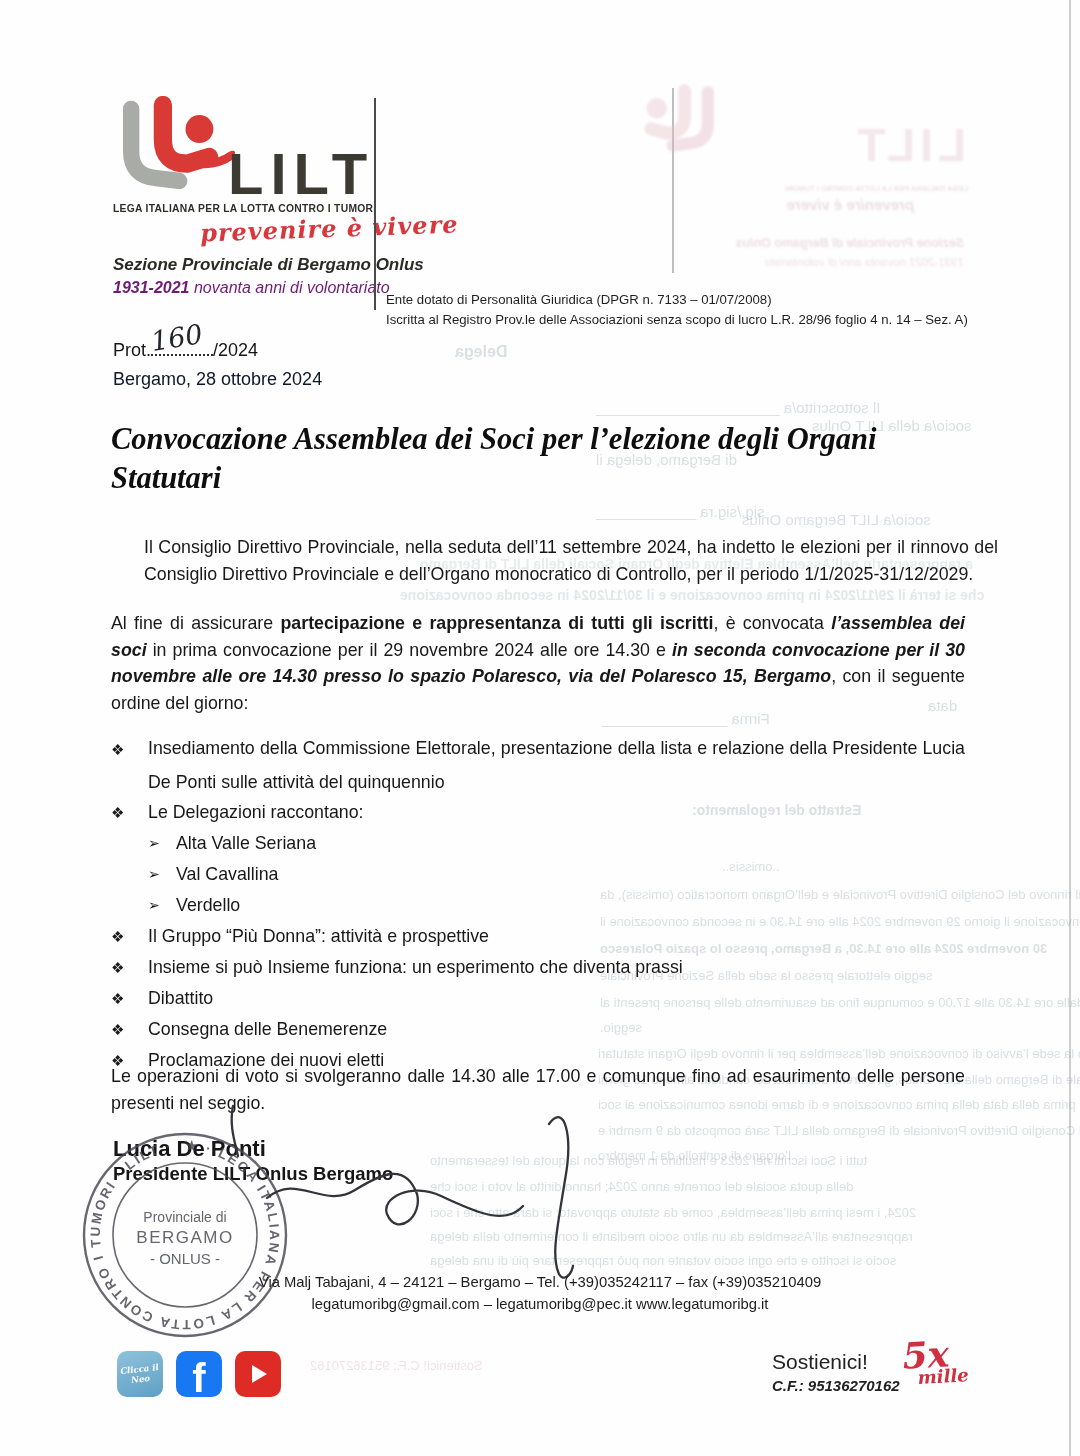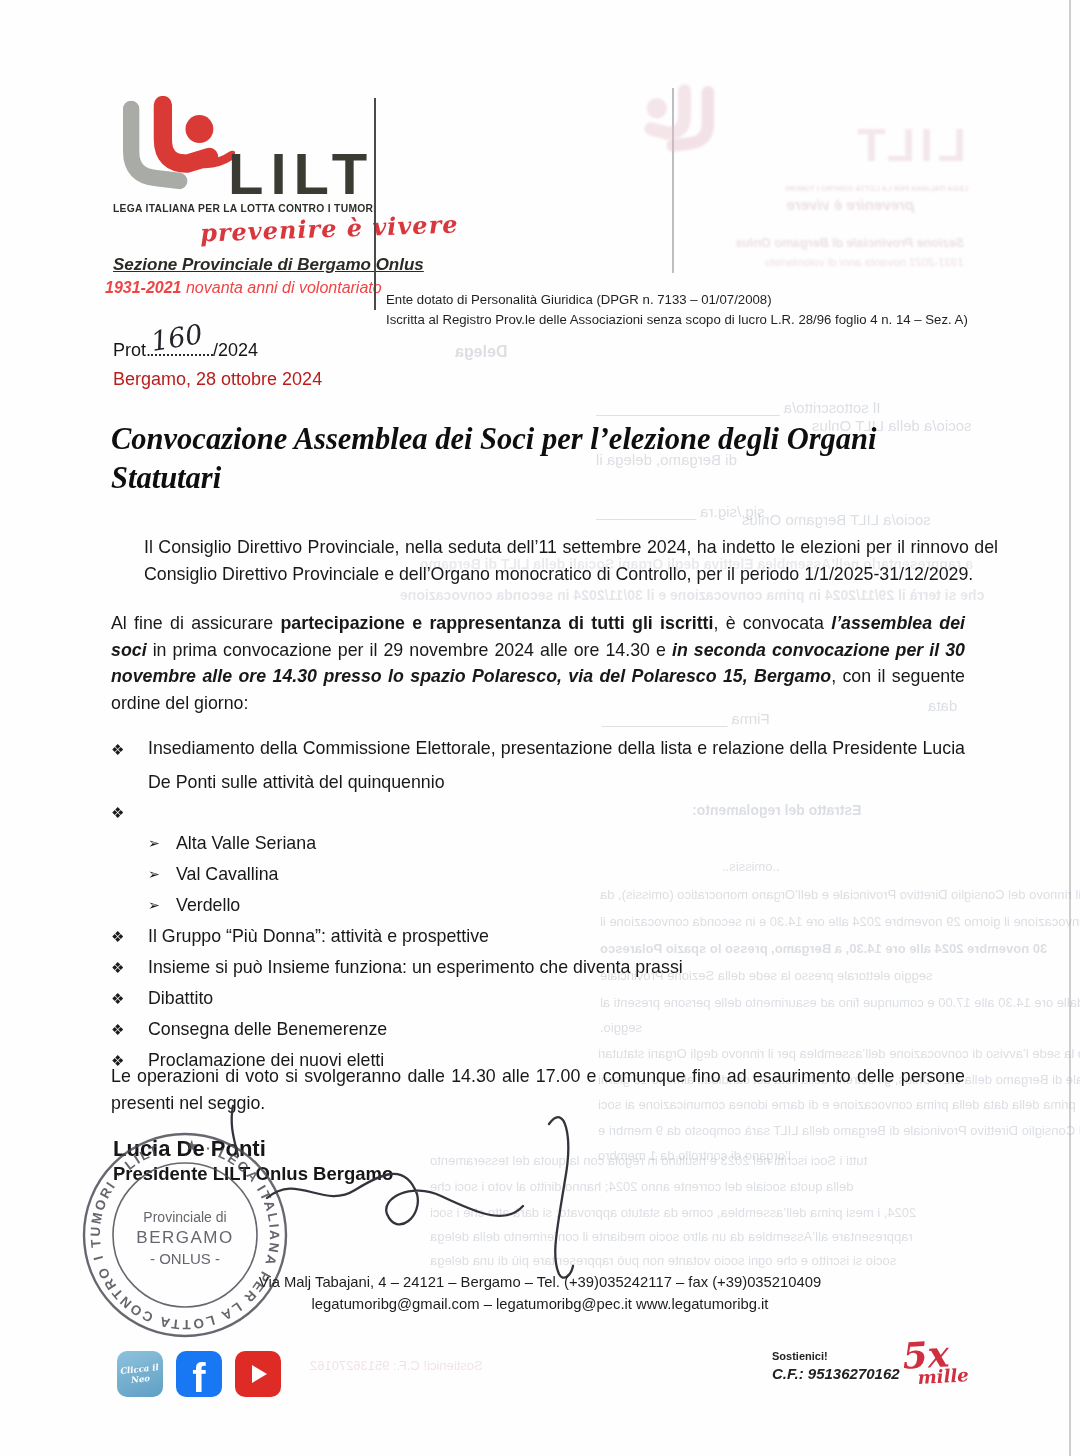--- a/index.html
+++ b/index.html
@@ -21,32 +21,32 @@
   .scan-edge{position:absolute;left:1069px;top:0;width:2px;height:1456px;background:#c2c2c2;opacity:.8;}
 
   
   .content{position:absolute;inset:0;z-index:2;}
   .logo-figure{position:absolute;left:110px;top:96px;}
   .lilt-word{position:absolute;left:228px;top:140px;font-size:58px;font-weight:700;letter-spacing:7px;color:#3b3b33;}
   .org-name{position:absolute;left:113px;top:203px;font-size:10.3px;font-weight:700;letter-spacing:.3px;
             color:#2e2e28;white-space:nowrap;}
   .slogan{position:absolute;left:200px;top:214px;font-size:24px;font-weight:700;font-style:italic;
           font-family:"DejaVu Serif",serif;color:#d8373d;transform:rotate(-2deg);letter-spacing:1px;}
-  .section1{position:absolute;left:113px;top:255px;font-size:17px;font-weight:700;font-style:italic;color:#2b2b26;text-decoration:underline;}
-  .section2{position:absolute;left:105px;top:279px;font-size:16px;font-style:italic;color:#ef4444;}
+  .section1{position:absolute;left:113px;top:255px;font-size:17px;font-weight:700;font-style:italic;color:#2b2b26;}
+  .section2{position:absolute;left:113px;top:279px;font-size:16px;font-style:italic;color:#701a75;}
   .section2 .years{font-weight:700;}
   .lh-divider{position:absolute;left:374px;top:98px;width:2px;height:212px;background:#4a4a4a;}
   .legal{position:absolute;left:386px;top:266px;font-size:13.2px;line-height:1.55;color:#1f1f1f;white-space:nowrap;margin-top:24px;}
 
   
   .prot{position:absolute;left:113px;top:340px;font-size:18px;color:#151515;}
   .prot-dots{display:inline-block;width:62px;border-bottom:2px dotted #2a2a2a;position:relative;height:16px;}
   .prot-script{position:absolute;left:0px;top:-18px;font-family:"DejaVu Serif",serif;font-style:italic;
                font-size:27px;color:#23232b;transform:rotate(-9deg);}
-  .place-date{position:absolute;left:113px;top:369px;font-size:18px;color:#b91c1c;}
+  .place-date{position:absolute;left:113px;top:369px;font-size:18px;color:#0f172a;}
 
   
   .doc-title{position:absolute;left:111px;top:420px;width:880px;font-family:"Liberation Serif",serif;
              font-weight:700;font-style:italic;font-size:30.5px;line-height:1.28;color:#0e0e0e;}
   .para{position:absolute;left:111px;width:854px;font-size:17.8px;line-height:1.5;text-align:justify;color:#181818;}
   .p1{top:534px;margin-left:33px;}
   .p2{top:610px;}
   .closing{top:1063px;}
   .rt-b{font-weight:700;}
   .rt-bi{font-weight:700;font-style:italic;}
@@ -73,21 +73,21 @@
   .social{position:absolute;left:117px;top:1351px;display:flex;gap:13px;}
   .icon-sq{width:46px;height:46px;border-radius:10px;position:relative;}
   .icon-app{background:linear-gradient(160deg,#8ec2dc,#5f9fc4);display:flex;align-items:center;justify-content:center;}
   .icon-app span{color:#ffffff;font-size:8.5px;font-style:italic;font-weight:700;text-align:center;line-height:1.2;
                  font-family:"DejaVu Serif",serif;transform:rotate(-6deg);}
   .icon-fb{background:#1877f2;display:flex;align-items:center;justify-content:center;}
   .icon-fb span{color:#fff;font-size:40px;font-weight:700;margin-top:9px;font-family:"Liberation Sans",sans-serif;}
   .icon-yt{background:#df2b25;display:flex;align-items:center;justify-content:center;}
   .icon-yt .tri{width:0;height:0;border-left:15px solid #fff;border-top:9px solid transparent;border-bottom:9px solid transparent;margin-left:3px;}
   .support{position:absolute;left:772px;top:1350px;color:#222;}
-  .support .s1{font-size:11px;font-weight:700;}
+  .support .s1{font-size:21px;font-weight:400;}
   .support .s2{font-size:15px;font-weight:700;font-style:italic;margin-top:3px;}
   .fivex{position:absolute;left:903px;top:1338px;color:#cf2f3e;transform:rotate(-3deg);}
   .fivex .f1{font-size:36px;font-weight:700;font-style:italic;font-family:"DejaVu Serif",serif;line-height:.9;}
   .fivex .f2{font-size:18px;font-weight:700;font-style:italic;font-family:"DejaVu Serif",serif;margin-left:14px;margin-top:-4px;}
 </style>
 </head>
 <body>
 
 <div class="page" data-name="scanned-letter-page">
 
@@ -168,20 +168,21 @@
     <div class="para p1" data-name="paragraph-intro">Il Consiglio Direttivo Provinciale, nella seduta dell’11 settembre 2024, ha indetto le elezioni per il rinnovo del Consiglio Direttivo Provinciale e dell’Organo monocratico di Controllo, per il periodo 1/1/2025-31/12/2029.</div>
     <div class="para p2" data-name="paragraph-convocation"><span>Al fine di assicurare </span><span class="rt-b">partecipazione e rappresentanza di tutti gli iscritti</span><span>, è convocata </span><span class="rt-bi">l’assemblea dei soci</span><span> in prima convocazione per il 29 novembre 2024 alle ore 14.30 e </span><span class="rt-bi">in seconda convocazione per il 30 novembre alle ore 14.30 presso lo spazio Polaresco, via del Polaresco 15, Bergamo</span><span>, con il seguente ordine del giorno:</span></div>
 
     <div class="agenda" data-name="agenda-list">
       <div class="agenda-item tall" data-name="agenda-item">
         <span class="marker" data-name="diamond-bullet-icon">❖</span>
         <span class="txt" data-name="agenda-item-text">Insediamento della Commissione Elettorale, presentazione della lista e relazione della Presidente Lucia De Ponti sulle attività del quinquennio</span>
       </div>
       <div class="agenda-item" data-name="agenda-item">
         <span class="marker" data-name="diamond-bullet-icon">❖</span>
+        <span class="txt" data-name="agenda-item-text">Le Delegazioni raccontano:</span>
       </div>
       <div class="agenda-sub" data-name="agenda-subitem">
         <span class="marker" data-name="arrow-bullet-icon">➢</span>
         <span class="txt" data-name="agenda-subitem-text">Alta Valle Seriana</span>
       </div>
       <div class="agenda-sub" data-name="agenda-subitem">
         <span class="marker" data-name="arrow-bullet-icon">➢</span>
         <span class="txt" data-name="agenda-subitem-text">Val Cavallina</span>
       </div>
       <div class="agenda-sub" data-name="agenda-subitem">

